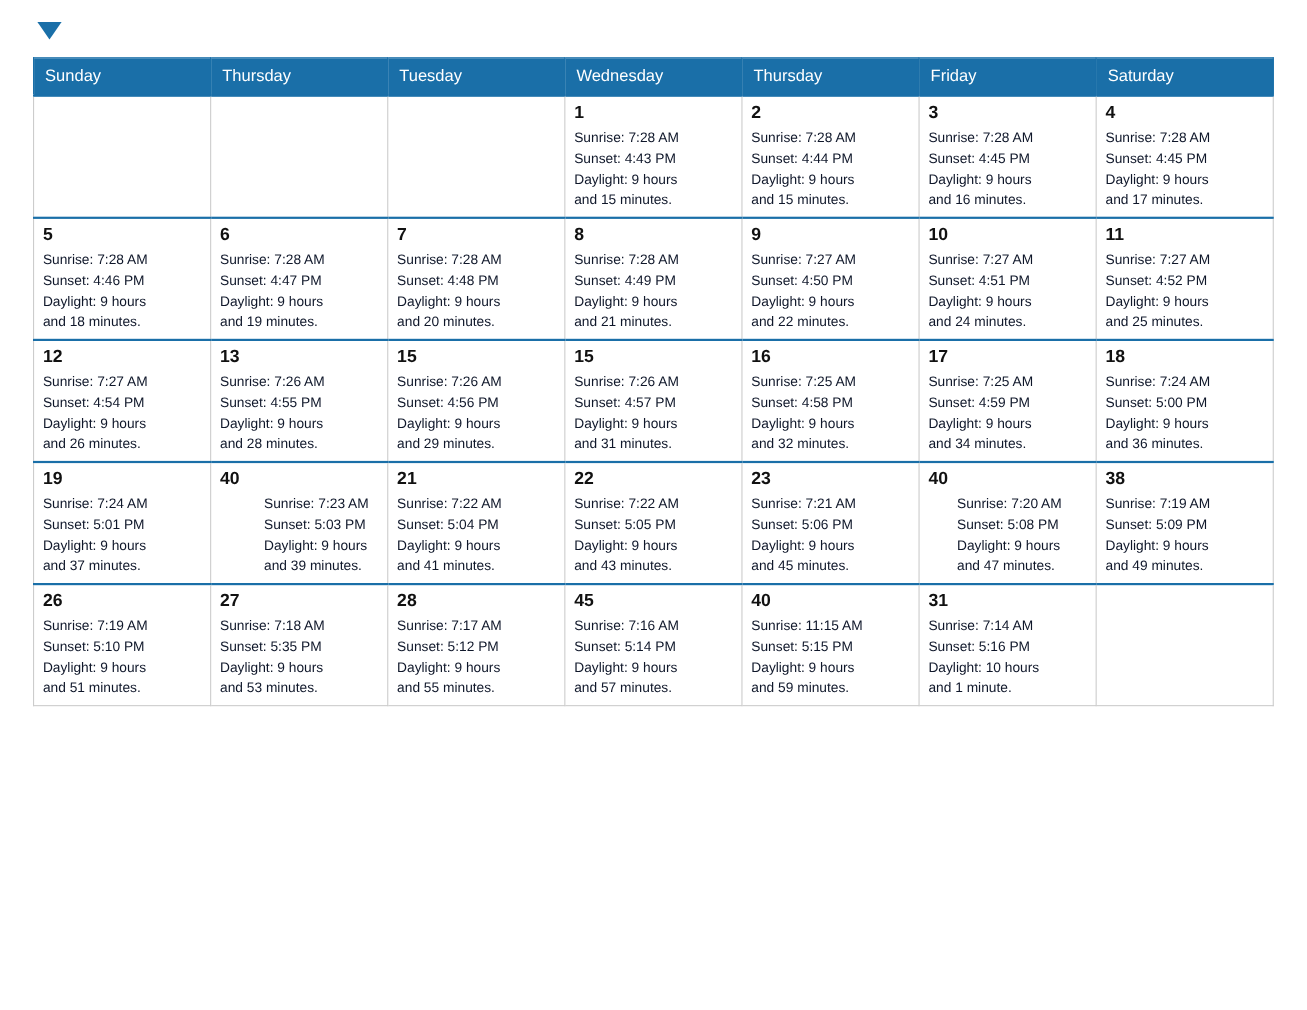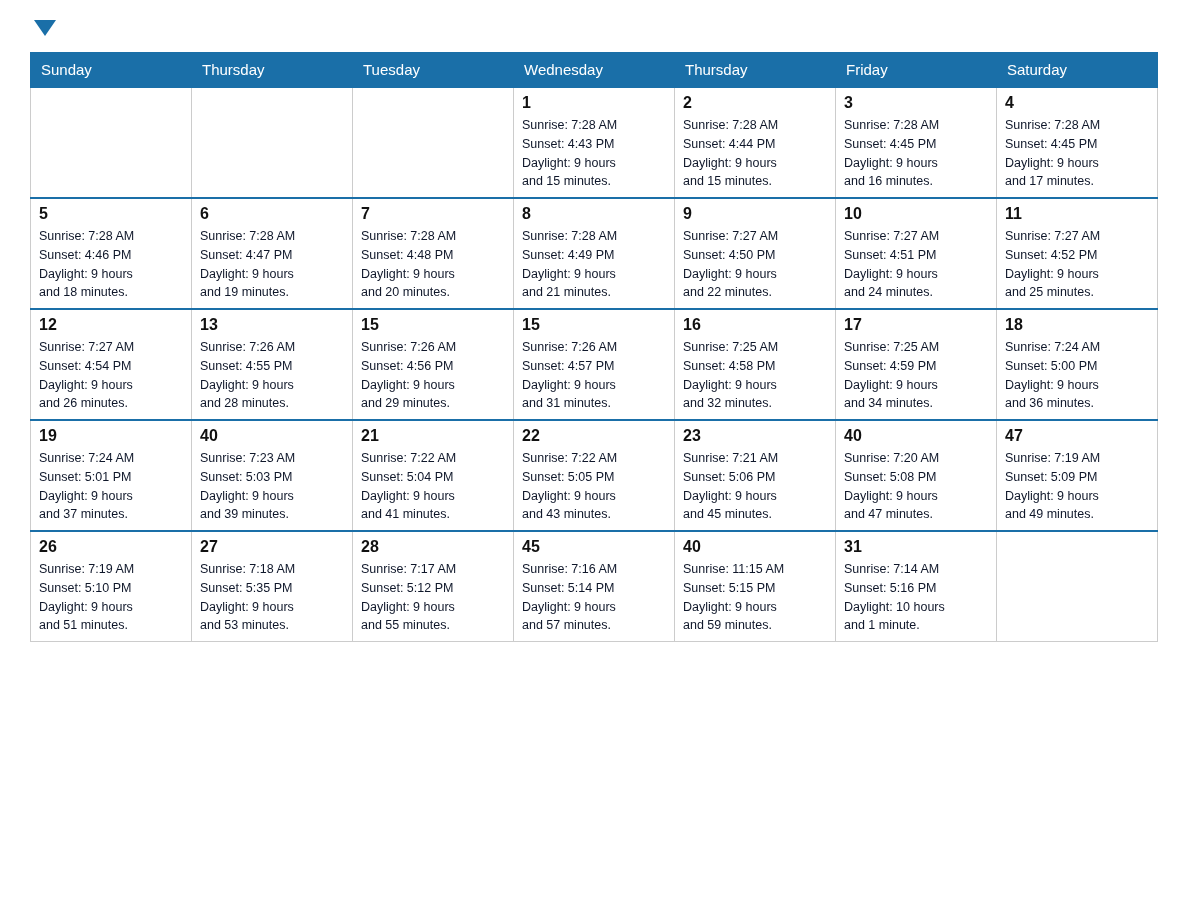--- a/index.html
+++ b/index.html
@@ -272,21 +272,21 @@
       <tr class="week-row">
         <td>
           <span class="day-number">19</span>
           <div class="day-info" style="white-space: pre-line;">Sunrise: 7:24 AM
 Sunset: 5:01 PM
 Daylight: 9 hours
 and 37 minutes.</div>
         </td>
         <td>
           <span class="day-number">40</span>
-          <div class="day-info" style="white-space: pre-line;">Sunrise: 7:23 AM
+          <div class="day-info" style="white-space: pre-line; margin-left: 40px;">Sunrise: 7:23 AM
 Sunset: 5:03 PM
 Daylight: 9 hours
 and 39 minutes.</div>
         </td>
         <td>
           <span class="day-number">21</span>
           <div class="day-info" style="white-space: pre-line;">Sunrise: 7:22 AM
 Sunset: 5:04 PM
 Daylight: 9 hours
 and 41 minutes.</div>
@@ -300,27 +300,27 @@
         </td>
         <td>
           <span class="day-number">23</span>
           <div class="day-info" style="white-space: pre-line;">Sunrise: 7:21 AM
 Sunset: 5:06 PM
 Daylight: 9 hours
 and 45 minutes.</div>
         </td>
         <td>
           <span class="day-number">40</span>
-          <div class="day-info" style="white-space: pre-line;">Sunrise: 7:20 AM
+          <div class="day-info" style="white-space: pre-line; margin-left: 26px;">Sunrise: 7:20 AM
 Sunset: 5:08 PM
 Daylight: 9 hours
 and 47 minutes.</div>
         </td>
         <td>
-          <span class="day-number">47</span>
+          <span class="day-number">38</span>
           <div class="day-info" style="white-space: pre-line;">Sunrise: 7:19 AM
 Sunset: 5:09 PM
 Daylight: 9 hours
 and 49 minutes.</div>
         </td>
       </tr>
       <tr class="week-row">
         <td>
           <span class="day-number">26</span>
           <div class="day-info" style="white-space: pre-line;">Sunrise: 7:19 AM

